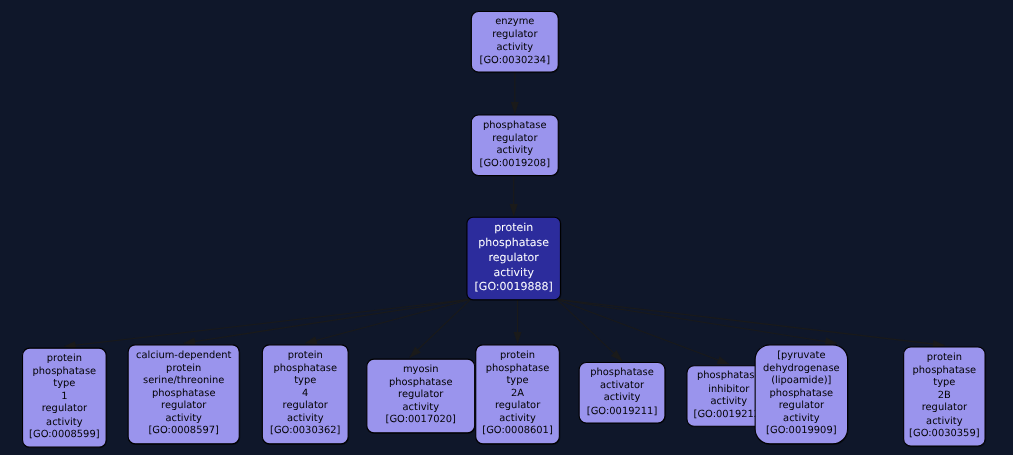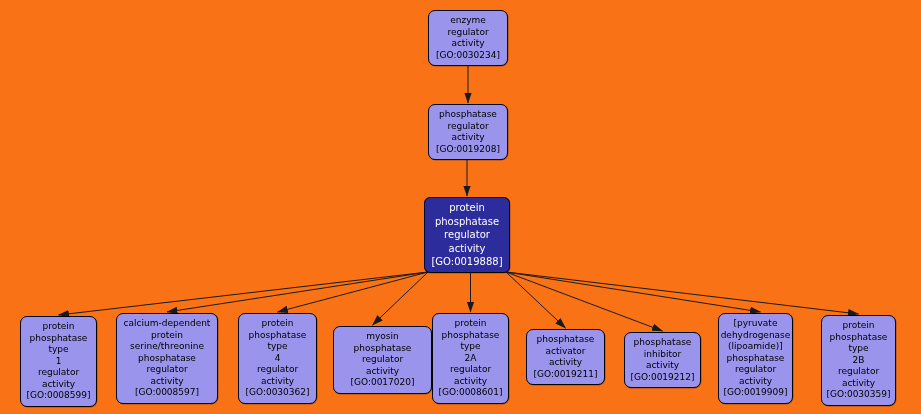--- a/index.html
+++ b/index.html
@@ -4,21 +4,21 @@
 <style>
   html, body {
     margin: 0;
     padding: 0;
     background: #ffffff;
   }
   #canvas {
     position: relative;
     width: 921px;
     height: 414px;
-    background: #f97316;
+    background: #0f172a;
     overflow: hidden;
     font-family: "DejaVu Sans", "Liberation Sans", sans-serif;
   }
   #edges {
     position: absolute;
     left: 0;
     top: 0;
     width: 921px;
     height: 414px;
     pointer-events: none;
@@ -117,21 +117,21 @@
 activity
 [GO:0008601]</div>
   <div class="node" style="left:526px; top:329px; width:79px;">phosphatase
 activator
 activity
 [GO:0019211]</div>
   <div class="node" style="left:624px; top:332px; width:77px;">phosphatase
 inhibitor
 activity
 [GO:0019212]</div>
-  <div class="node" style="left:718px; top:313px; width:75px;">[pyruvate
+  <div class="node" style="left:686px; top:313px; width:85px;border-radius:14px;">[pyruvate
 dehydrogenase
 (lipoamide)]
 phosphatase
 regulator
 activity
 [GO:0019909]</div>
   <div class="node" style="left:821px; top:315px; width:75px;">protein
 phosphatase
 type
 2B

